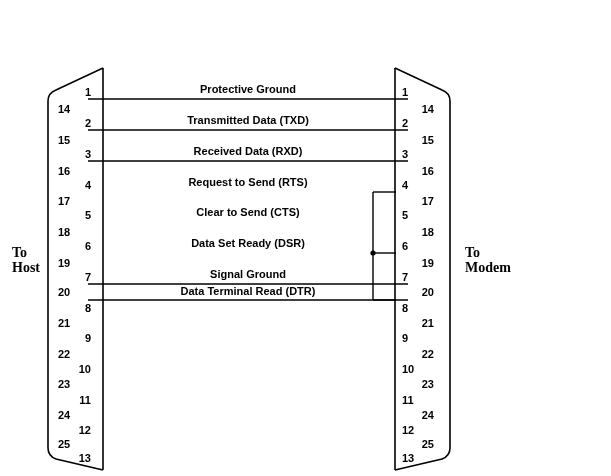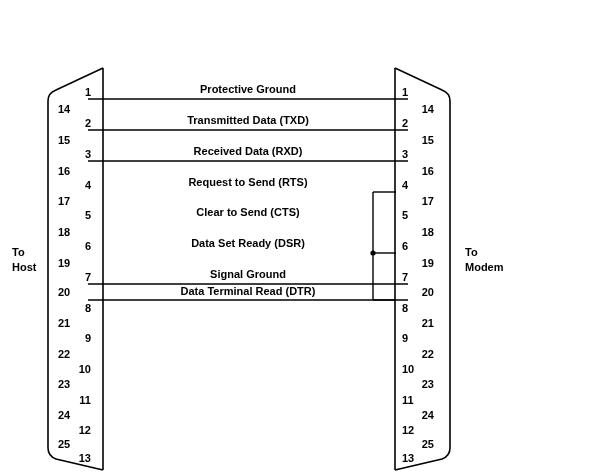--- a/index.html
+++ b/index.html
@@ -17,22 +17,22 @@
   }
   #diagram-svg {
     position: absolute;
     left: 0;
     top: 0;
     width: 611px;
     height: 476px;
   }
   .side-label {
     position: absolute;
-    font-family: Liberation Sans, sans-serif;
-    font-size: 11px;
+    font-family: Liberation Serif, serif;
+    font-size: 14px;
     font-weight: bold;
     color: #000000;
     line-height: 15px;
     white-space: pre;
   }
   .svg-text {
     font-family: "Liberation Sans", sans-serif;
     fill: #000000;
   }
   .pin-num {

